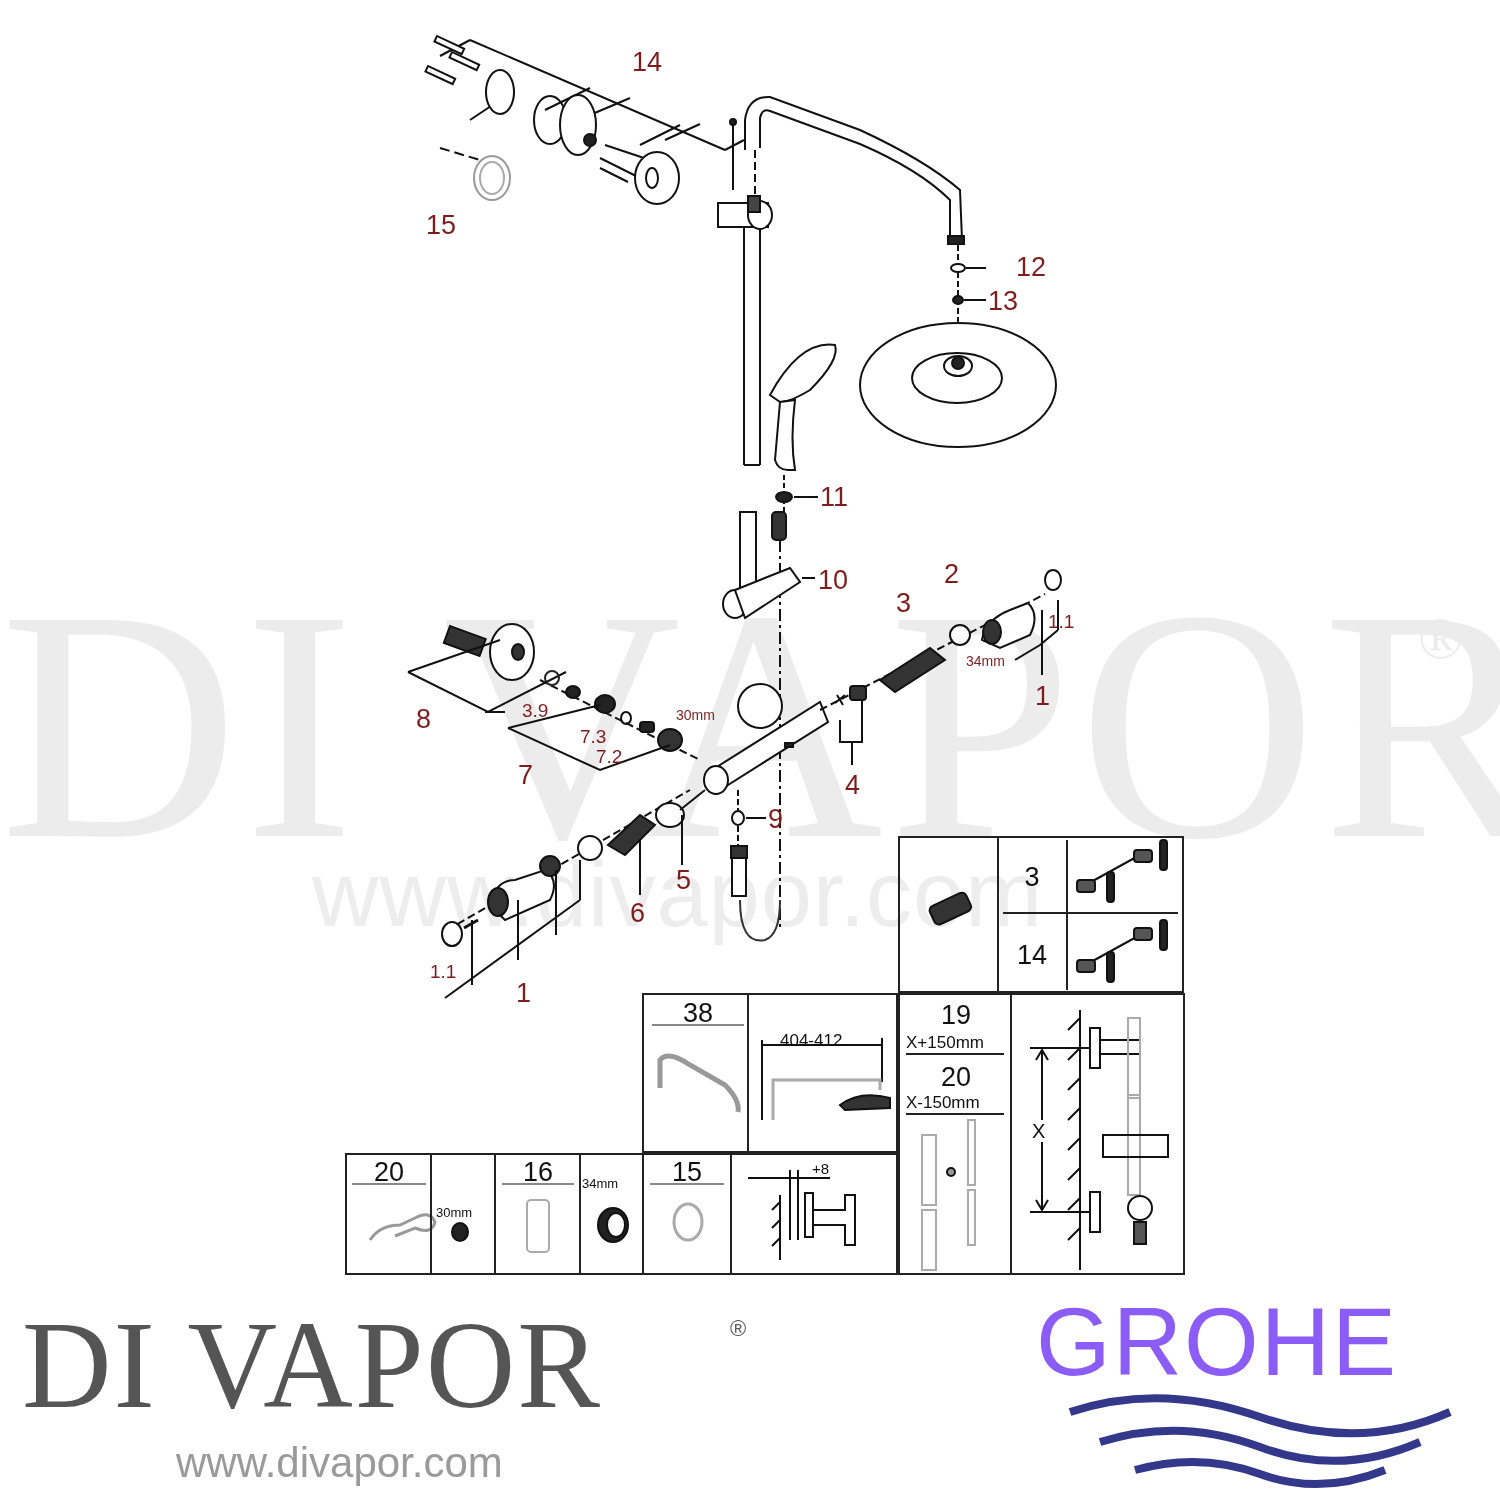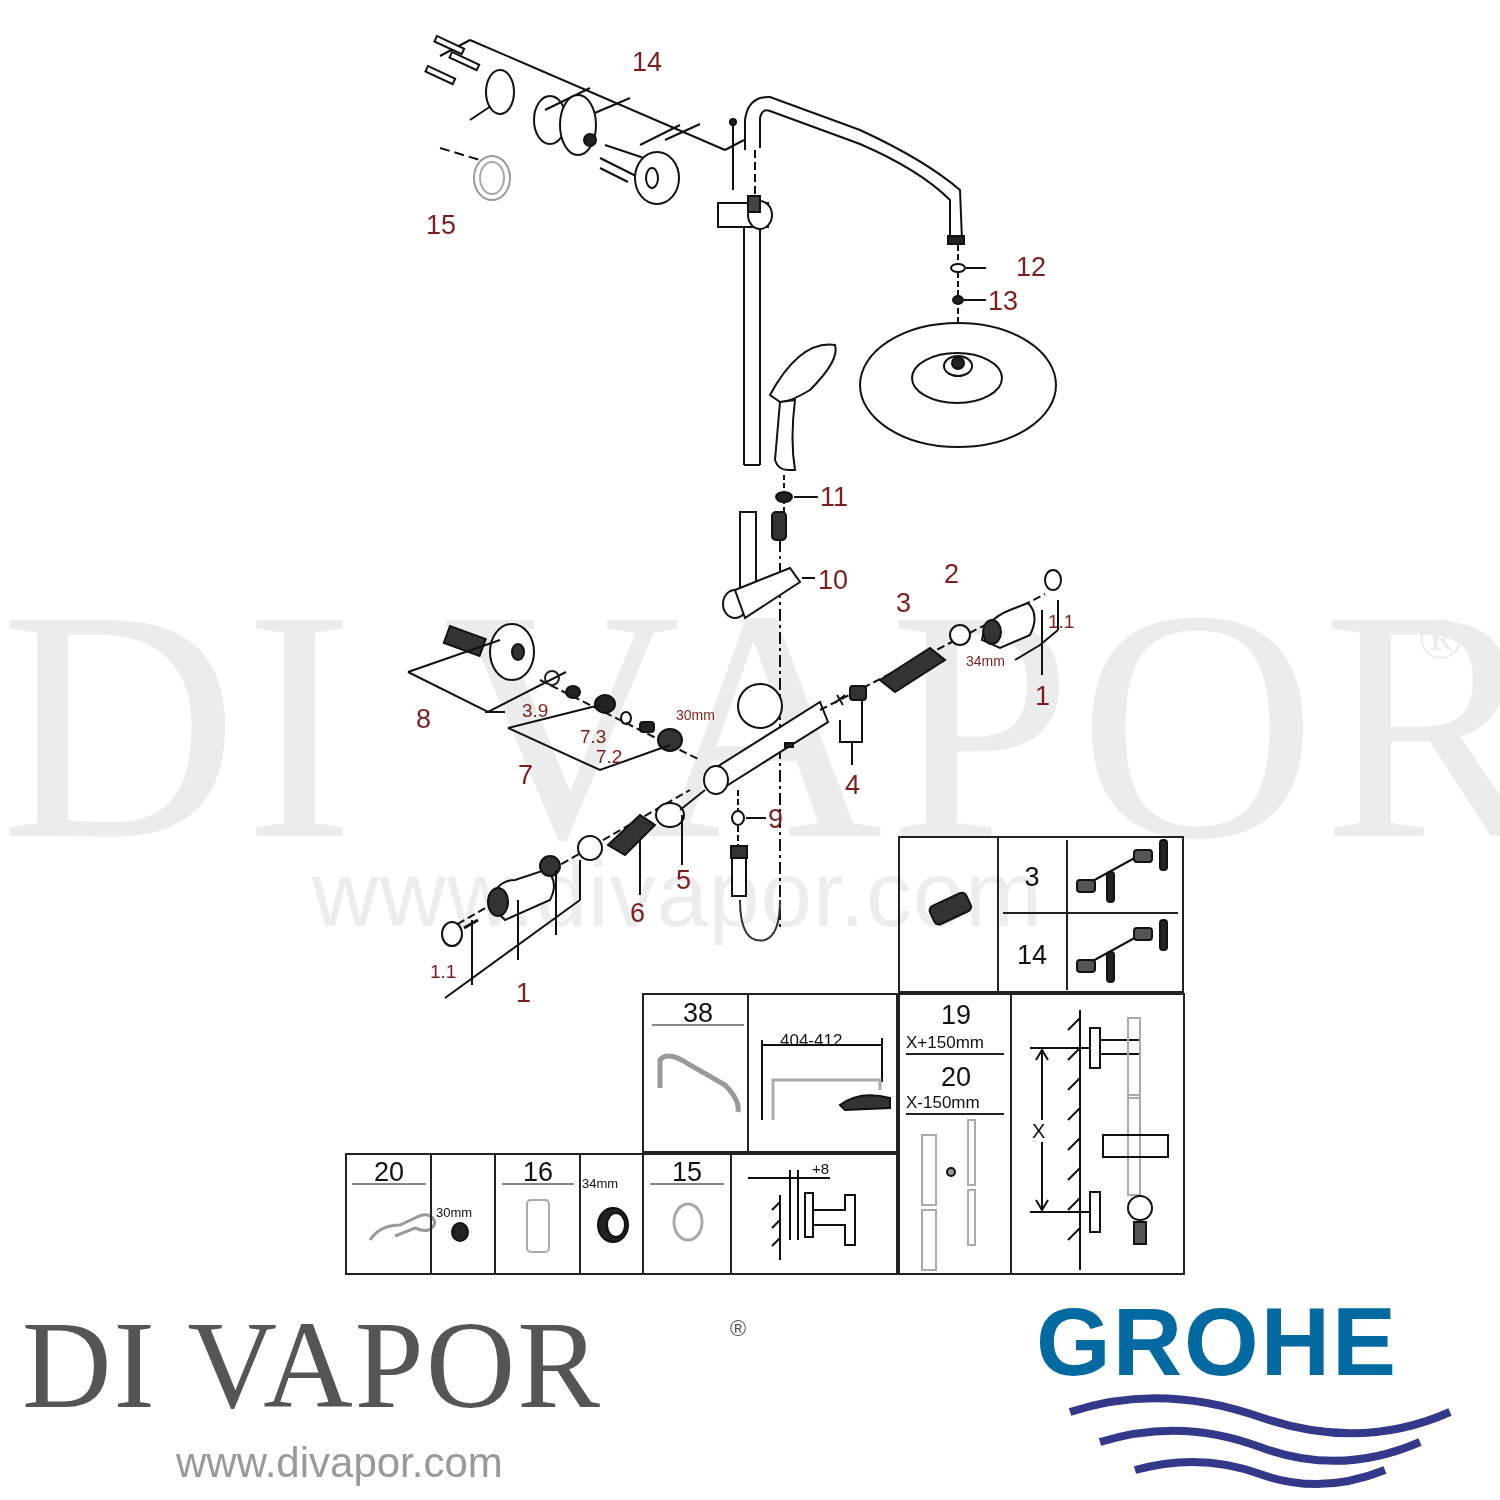--- a/index.html
+++ b/index.html
@@ -12,21 +12,21 @@
   .lbl { position:absolute; font-size:27px; line-height:1; z-index:2; color:#7f1d1d; }
   .lbl.small { font-size:19px; }
   .lbl.tiny { font-size:14px; }
   .box { position:absolute; border:2px solid #222; box-sizing:border-box; z-index:2; background:transparent; }
   .cell-title { position:absolute; font-size:27px; text-align:center; z-index:3; }
   .cell-sub { position:absolute; font-size:17px; text-align:left; z-index:3; }
   .brand { position:absolute; z-index:3; }
   .dv-logo { left:22px; top:1304px; font-family:"Liberation Serif", serif; font-size:124px; color:#555; letter-spacing:2px; line-height:1; }
   .dv-reg { left:730px; top:1316px; font-family:"Liberation Sans", sans-serif; font-size:22px; color:#555; }
   .dv-url { left:176px; top:1442px; font-family:"Liberation Sans", sans-serif; font-size:42px; color:#9a9a9a; line-height:1; }
-  .grohe { left:1036px; top:1294px; font-family:"Liberation Sans", sans-serif; font-weight:bold; font-size:96px; color:#0369a1; letter-spacing:2px; line-height:1; }
+  .grohe { left:1036px; top:1294px; font-family:"Liberation Sans", sans-serif; font-weight:normal; font-size:96px; color:#8b5cf6; letter-spacing:2px; line-height:1; }
 </style>
 </head>
 <body>
 
 <div class="wm wm-big">DI VAPOR</div>
 <div class="wm wm-reg">®</div>
 <div class="wm wm-url">www.divapor.com</div>
 
 <svg class="drawing" width="1500" height="1500" viewBox="0 0 1500 1500" fill="none" stroke="#111" stroke-width="2">
 

